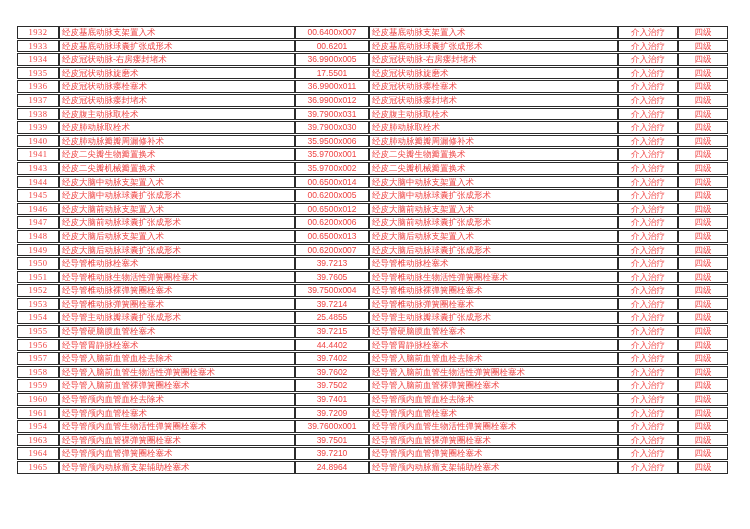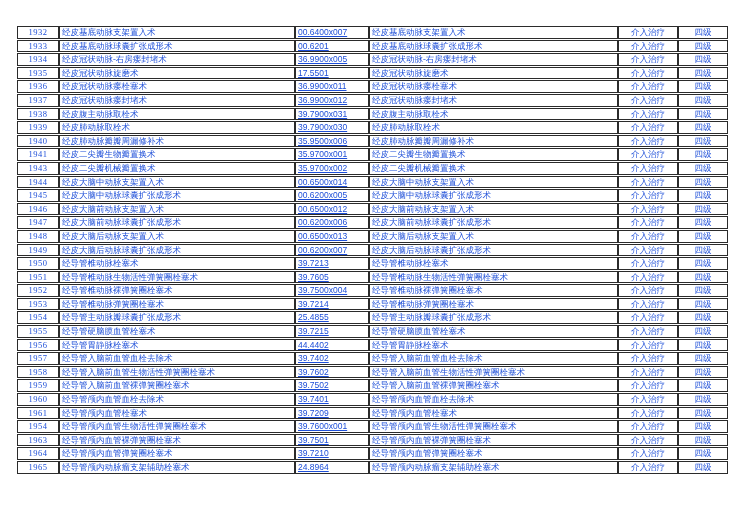--- a/index.html
+++ b/index.html
@@ -7,21 +7,21 @@
     padding: 0;
     background: #ffffff;
   }
   .page {
     position: relative;
     width: 750px;
     height: 529px;
     background: #ffffff;
     overflow: hidden;
     font-family: "Liberation Serif", serif;
-    color: #1d4ed8;
+    color: #ef4444;
   }
   table.proc-table {
     position: absolute;
     left: 17px;
     top: 25px;
     width: 711px;
     table-layout: fixed;
     border-collapse: separate;
     border-spacing: 0 1px;
   }
@@ -39,24 +39,23 @@
     text-align: center;
     font-family: "Liberation Serif", serif;
     letter-spacing: 0.5px;
   }
   td.c-name, td.c-name2 {
     text-align: left;
     padding-left: 3px;
     font-family: "Liberation Serif", serif;
   }
   td.c-code {
-    text-align: left;
+    text-align: center;
     padding-left: 3px;
     font-family: "Liberation Sans", sans-serif;
-    text-decoration: underline;
   }
   td.c-cat, td.c-level {
     text-align: center;
     font-family: "Liberation Serif", serif;
   }
 </style>
 </head>
 <body>
 
 <div class="page">

